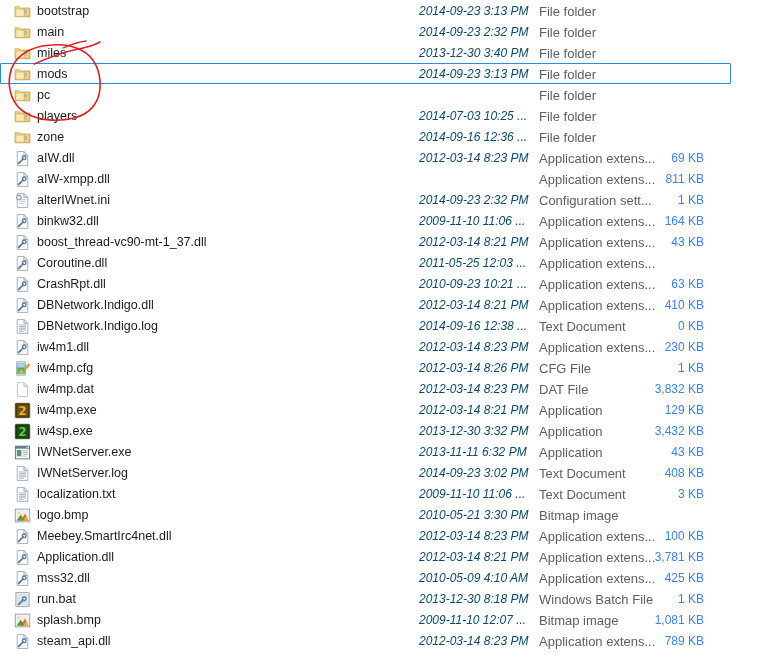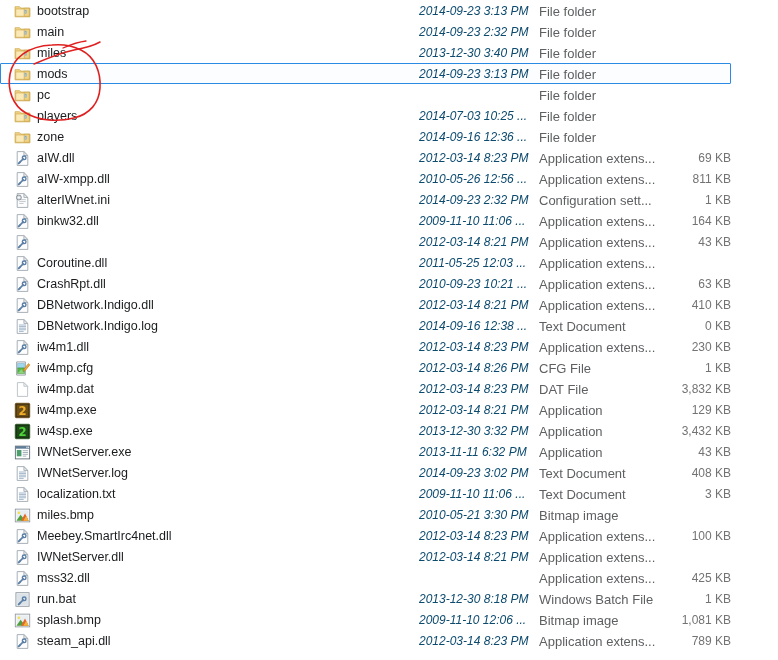--- a/index.html
+++ b/index.html
@@ -73,24 +73,24 @@
     font-size: 12px;
     font-style: italic;
   }
   .c-type {
     left: 538px;
     width: 130px;
     color: #5d5f61;
     font-size: 13px;
   }
   .c-size {
-    left: 600px;
+    left: 573px;
     width: 130px;
     text-align: right;
-    color: #737373;
+    color: #3b82f6;
     font-size: 12px;
   }
 
   
   .ico {
     display: block;
     width: 17px;
     height: 17px;
     margin-top: 2px;
   }
@@ -227,21 +227,20 @@
         <span class="cell c-icon">
           <svg class="ico" viewBox="0 0 16 16">
             <path d="M3 1.5h6.3L13 5.2v9.3H3z" fill="#fdfdfd" stroke="#9aa3ab" stroke-width=".8"></path>
             <path d="M9.3 1.5 13 5.2H9.3z" fill="#e3e8ec" stroke="#9aa3ab" stroke-width=".7"></path>
             <path d="M5.4 11.6 8.6 8.4" stroke="#5b7fa6" stroke-width="1.5" stroke-linecap="round"></path>
             <circle cx="9.6" cy="7.4" r="1.7" fill="none" stroke="#5b7fa6" stroke-width="1.3"></circle>
             <path d="M4.4 12.6l1-1" stroke="#5b7fa6" stroke-width="1.8" stroke-linecap="round"></path>
           </svg>
         </span>
         <span class="cell c-name">aIW-xmpp.dll</span>
-        <span class="cell c-date">2010-05-26 12:56 ...</span>
         <span class="cell c-type">Application extens...</span>
         <span class="cell c-size">811 KB</span>
       </div>
       <div class="row">
         <span class="cell c-icon">
           <svg class="ico" viewBox="0 0 16 16">
             <path d="M3 1.5h6.3L13 5.2v9.3H3z" fill="#fdfdfd" stroke="#9aa3ab" stroke-width=".8"></path>
             <path d="M9.3 1.5 13 5.2H9.3z" fill="#e3e8ec" stroke="#9aa3ab" stroke-width=".7"></path>
             <path d="M5 7.2h6M5 9h6M5 10.8h4" stroke="#b9c0c6" stroke-width=".8"></path>
             <circle cx="4.6" cy="5.2" r="2.3" fill="#d8dde2" stroke="#7d868e" stroke-width=".8"></circle>
@@ -271,20 +270,21 @@
       <div class="row">
         <span class="cell c-icon">
           <svg class="ico" viewBox="0 0 16 16">
             <path d="M3 1.5h6.3L13 5.2v9.3H3z" fill="#fdfdfd" stroke="#9aa3ab" stroke-width=".8"></path>
             <path d="M9.3 1.5 13 5.2H9.3z" fill="#e3e8ec" stroke="#9aa3ab" stroke-width=".7"></path>
             <path d="M5.4 11.6 8.6 8.4" stroke="#5b7fa6" stroke-width="1.5" stroke-linecap="round"></path>
             <circle cx="9.6" cy="7.4" r="1.7" fill="none" stroke="#5b7fa6" stroke-width="1.3"></circle>
             <path d="M4.4 12.6l1-1" stroke="#5b7fa6" stroke-width="1.8" stroke-linecap="round"></path>
           </svg>
         </span>
+        <span class="cell c-name">boost_thread-vc90-mt-1_37.dll</span>
         <span class="cell c-date">2012-03-14 8:21 PM</span>
         <span class="cell c-type">Application extens...</span>
         <span class="cell c-size">43 KB</span>
       </div>
       <div class="row">
         <span class="cell c-icon">
           <svg class="ico" viewBox="0 0 16 16">
             <path d="M3 1.5h6.3L13 5.2v9.3H3z" fill="#fdfdfd" stroke="#9aa3ab" stroke-width=".8"></path>
             <path d="M9.3 1.5 13 5.2H9.3z" fill="#e3e8ec" stroke="#9aa3ab" stroke-width=".7"></path>
             <path d="M5.4 11.6 8.6 8.4" stroke="#5b7fa6" stroke-width="1.5" stroke-linecap="round"></path>
@@ -453,21 +453,21 @@
         <span class="cell c-icon">
           <svg class="ico" viewBox="0 0 16 16">
             <rect x="1.2" y="2" width="13.6" height="12" fill="#fdfdfd" stroke="#8c949c" stroke-width=".8"></rect>
             <rect x="2.3" y="3.1" width="11.4" height="9.8" fill="#e9eef2"></rect>
             <path d="M2.3 12.9 6.2 7.4l3 3.7 2.1-2.6 2.4 4.4z" fill="#4f9f3f"></path>
             <path d="M6.6 12.9 10.4 6.1l3.3 6.8z" fill="#e8642a"></path>
             <path d="M8.8 12.9 11.6 8.2l2.1 4.7z" fill="#f2b33c"></path>
             <circle cx="4.6" cy="5.4" r="1.2" fill="#f4e04a"></circle>
           </svg>
         </span>
-        <span class="cell c-name">miles.bmp</span>
+        <span class="cell c-name">logo.bmp</span>
         <span class="cell c-date">2010-05-21 3:30 PM</span>
         <span class="cell c-type">Bitmap image</span>
       </div>
       <div class="row">
         <span class="cell c-icon">
           <svg class="ico" viewBox="0 0 16 16">
             <path d="M3 1.5h6.3L13 5.2v9.3H3z" fill="#fdfdfd" stroke="#9aa3ab" stroke-width=".8"></path>
             <path d="M9.3 1.5 13 5.2H9.3z" fill="#e3e8ec" stroke="#9aa3ab" stroke-width=".7"></path>
             <path d="M5.4 11.6 8.6 8.4" stroke="#5b7fa6" stroke-width="1.5" stroke-linecap="round"></path>
             <circle cx="9.6" cy="7.4" r="1.7" fill="none" stroke="#5b7fa6" stroke-width="1.3"></circle>
@@ -482,35 +482,37 @@
       <div class="row">
         <span class="cell c-icon">
           <svg class="ico" viewBox="0 0 16 16">
             <path d="M3 1.5h6.3L13 5.2v9.3H3z" fill="#fdfdfd" stroke="#9aa3ab" stroke-width=".8"></path>
             <path d="M9.3 1.5 13 5.2H9.3z" fill="#e3e8ec" stroke="#9aa3ab" stroke-width=".7"></path>
             <path d="M5.4 11.6 8.6 8.4" stroke="#5b7fa6" stroke-width="1.5" stroke-linecap="round"></path>
             <circle cx="9.6" cy="7.4" r="1.7" fill="none" stroke="#5b7fa6" stroke-width="1.3"></circle>
             <path d="M4.4 12.6l1-1" stroke="#5b7fa6" stroke-width="1.8" stroke-linecap="round"></path>
           </svg>
         </span>
-        <span class="cell c-name">IWNetServer.dll</span>
+        <span class="cell c-name">Application.dll</span>
         <span class="cell c-date">2012-03-14 8:21 PM</span>
         <span class="cell c-type">Application extens...</span>
+        <span class="cell c-size">3,781 KB</span>
       </div>
       <div class="row">
         <span class="cell c-icon">
           <svg class="ico" viewBox="0 0 16 16">
             <path d="M3 1.5h6.3L13 5.2v9.3H3z" fill="#fdfdfd" stroke="#9aa3ab" stroke-width=".8"></path>
             <path d="M9.3 1.5 13 5.2H9.3z" fill="#e3e8ec" stroke="#9aa3ab" stroke-width=".7"></path>
             <path d="M5.4 11.6 8.6 8.4" stroke="#5b7fa6" stroke-width="1.5" stroke-linecap="round"></path>
             <circle cx="9.6" cy="7.4" r="1.7" fill="none" stroke="#5b7fa6" stroke-width="1.3"></circle>
             <path d="M4.4 12.6l1-1" stroke="#5b7fa6" stroke-width="1.8" stroke-linecap="round"></path>
           </svg>
         </span>
         <span class="cell c-name">mss32.dll</span>
+        <span class="cell c-date">2010-05-09 4:10 AM</span>
         <span class="cell c-type">Application extens...</span>
         <span class="cell c-size">425 KB</span>
       </div>
       <div class="row">
         <span class="cell c-icon">
           <svg class="ico" viewBox="0 0 16 16">
             <rect x="1.8" y="1.6" width="12.4" height="12.8" fill="#f2f4f6" stroke="#8c949c" stroke-width=".8"></rect>
             <rect x="2.9" y="2.7" width="10.2" height="10.6" fill="#dce3e8"></rect>
             <path d="M5.4 11.6 8.6 8.4" stroke="#5b7fa6" stroke-width="1.5" stroke-linecap="round"></path>
             <circle cx="9.6" cy="7.4" r="1.7" fill="none" stroke="#5b7fa6" stroke-width="1.3"></circle>
@@ -527,21 +529,21 @@
           <svg class="ico" viewBox="0 0 16 16">
             <rect x="1.2" y="2" width="13.6" height="12" fill="#fdfdfd" stroke="#8c949c" stroke-width=".8"></rect>
             <rect x="2.3" y="3.1" width="11.4" height="9.8" fill="#e9eef2"></rect>
             <path d="M2.3 12.9 6.2 7.4l3 3.7 2.1-2.6 2.4 4.4z" fill="#4f9f3f"></path>
             <path d="M6.6 12.9 10.4 6.1l3.3 6.8z" fill="#e8642a"></path>
             <path d="M8.8 12.9 11.6 8.2l2.1 4.7z" fill="#f2b33c"></path>
             <circle cx="4.6" cy="5.4" r="1.2" fill="#f4e04a"></circle>
           </svg>
         </span>
         <span class="cell c-name">splash.bmp</span>
-        <span class="cell c-date">2009-11-10 12:06 ...</span>
+        <span class="cell c-date">2009-11-10 12:07 ...</span>
         <span class="cell c-type">Bitmap image</span>
         <span class="cell c-size">1,081 KB</span>
       </div>
       <div class="row">
         <span class="cell c-icon">
           <svg class="ico" viewBox="0 0 16 16">
             <path d="M3 1.5h6.3L13 5.2v9.3H3z" fill="#fdfdfd" stroke="#9aa3ab" stroke-width=".8"></path>
             <path d="M9.3 1.5 13 5.2H9.3z" fill="#e3e8ec" stroke="#9aa3ab" stroke-width=".7"></path>
             <path d="M5.4 11.6 8.6 8.4" stroke="#5b7fa6" stroke-width="1.5" stroke-linecap="round"></path>
             <circle cx="9.6" cy="7.4" r="1.7" fill="none" stroke="#5b7fa6" stroke-width="1.3"></circle>

